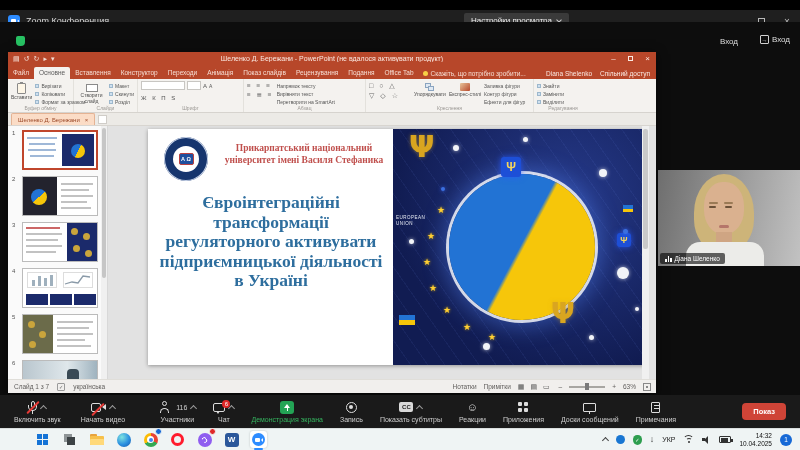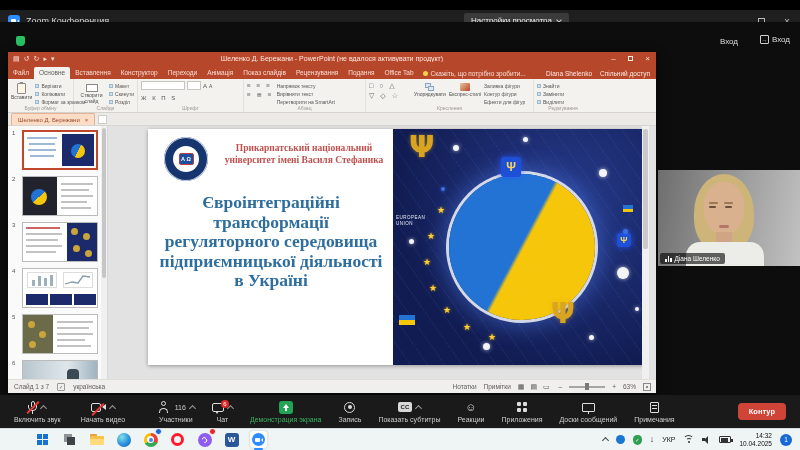--- a/index.html
+++ b/index.html
@@ -530,21 +530,21 @@
         </div>
 
         <div class="canvas">
           <div class="slide">
             <span class="ulogo">
               <span class="ulogo-in">
                   <span class="ulogo-mono">А Ω</span>
                 </span>
             </span>
             <div class="univ">Прикарпатський національний університет імені Василя Стефаника</div>
-            <div class="stitle">Євроінтеграційні трансформації регуляторного середовища підприємницької діяльності в Україні</div>
+            <div class="stitle">Євроінтеграційні трансформації регуляторного активувати підприємницької діяльності в Україні</div>
 
             <div class="art">
               <span class="flagcirc"></span>
               <span class="star" style="left:44px;top:76px">★</span>
               <span class="star" style="left:34px;top:102px">★</span>
               <span class="star" style="left:30px;top:128px">★</span>
               <span class="star" style="left:36px;top:154px">★</span>
               <span class="star" style="left:50px;top:176px">★</span>
               <span class="star" style="left:70px;top:193px">★</span>
               <span class="star" style="left:95px;top:203px">★</span>
@@ -725,21 +725,21 @@
         <span class="icw">
             <span class="ic-note">
               <i style="top:2px"></i>
               <i style="top:5px"></i>
             </span>
           </span>
         <span class="lbl">Примечания</span>
       </span>
     </div>
 
-    <span class="leave">Контур</span>
+    <span class="leave">Показ</span>
   </div>
 
   <div class="wtb">
     <div class="apps">
       <span class="tk">
           <span class="tk-start">
             <i></i>
             <i></i>
             <i></i>
             <i></i>

